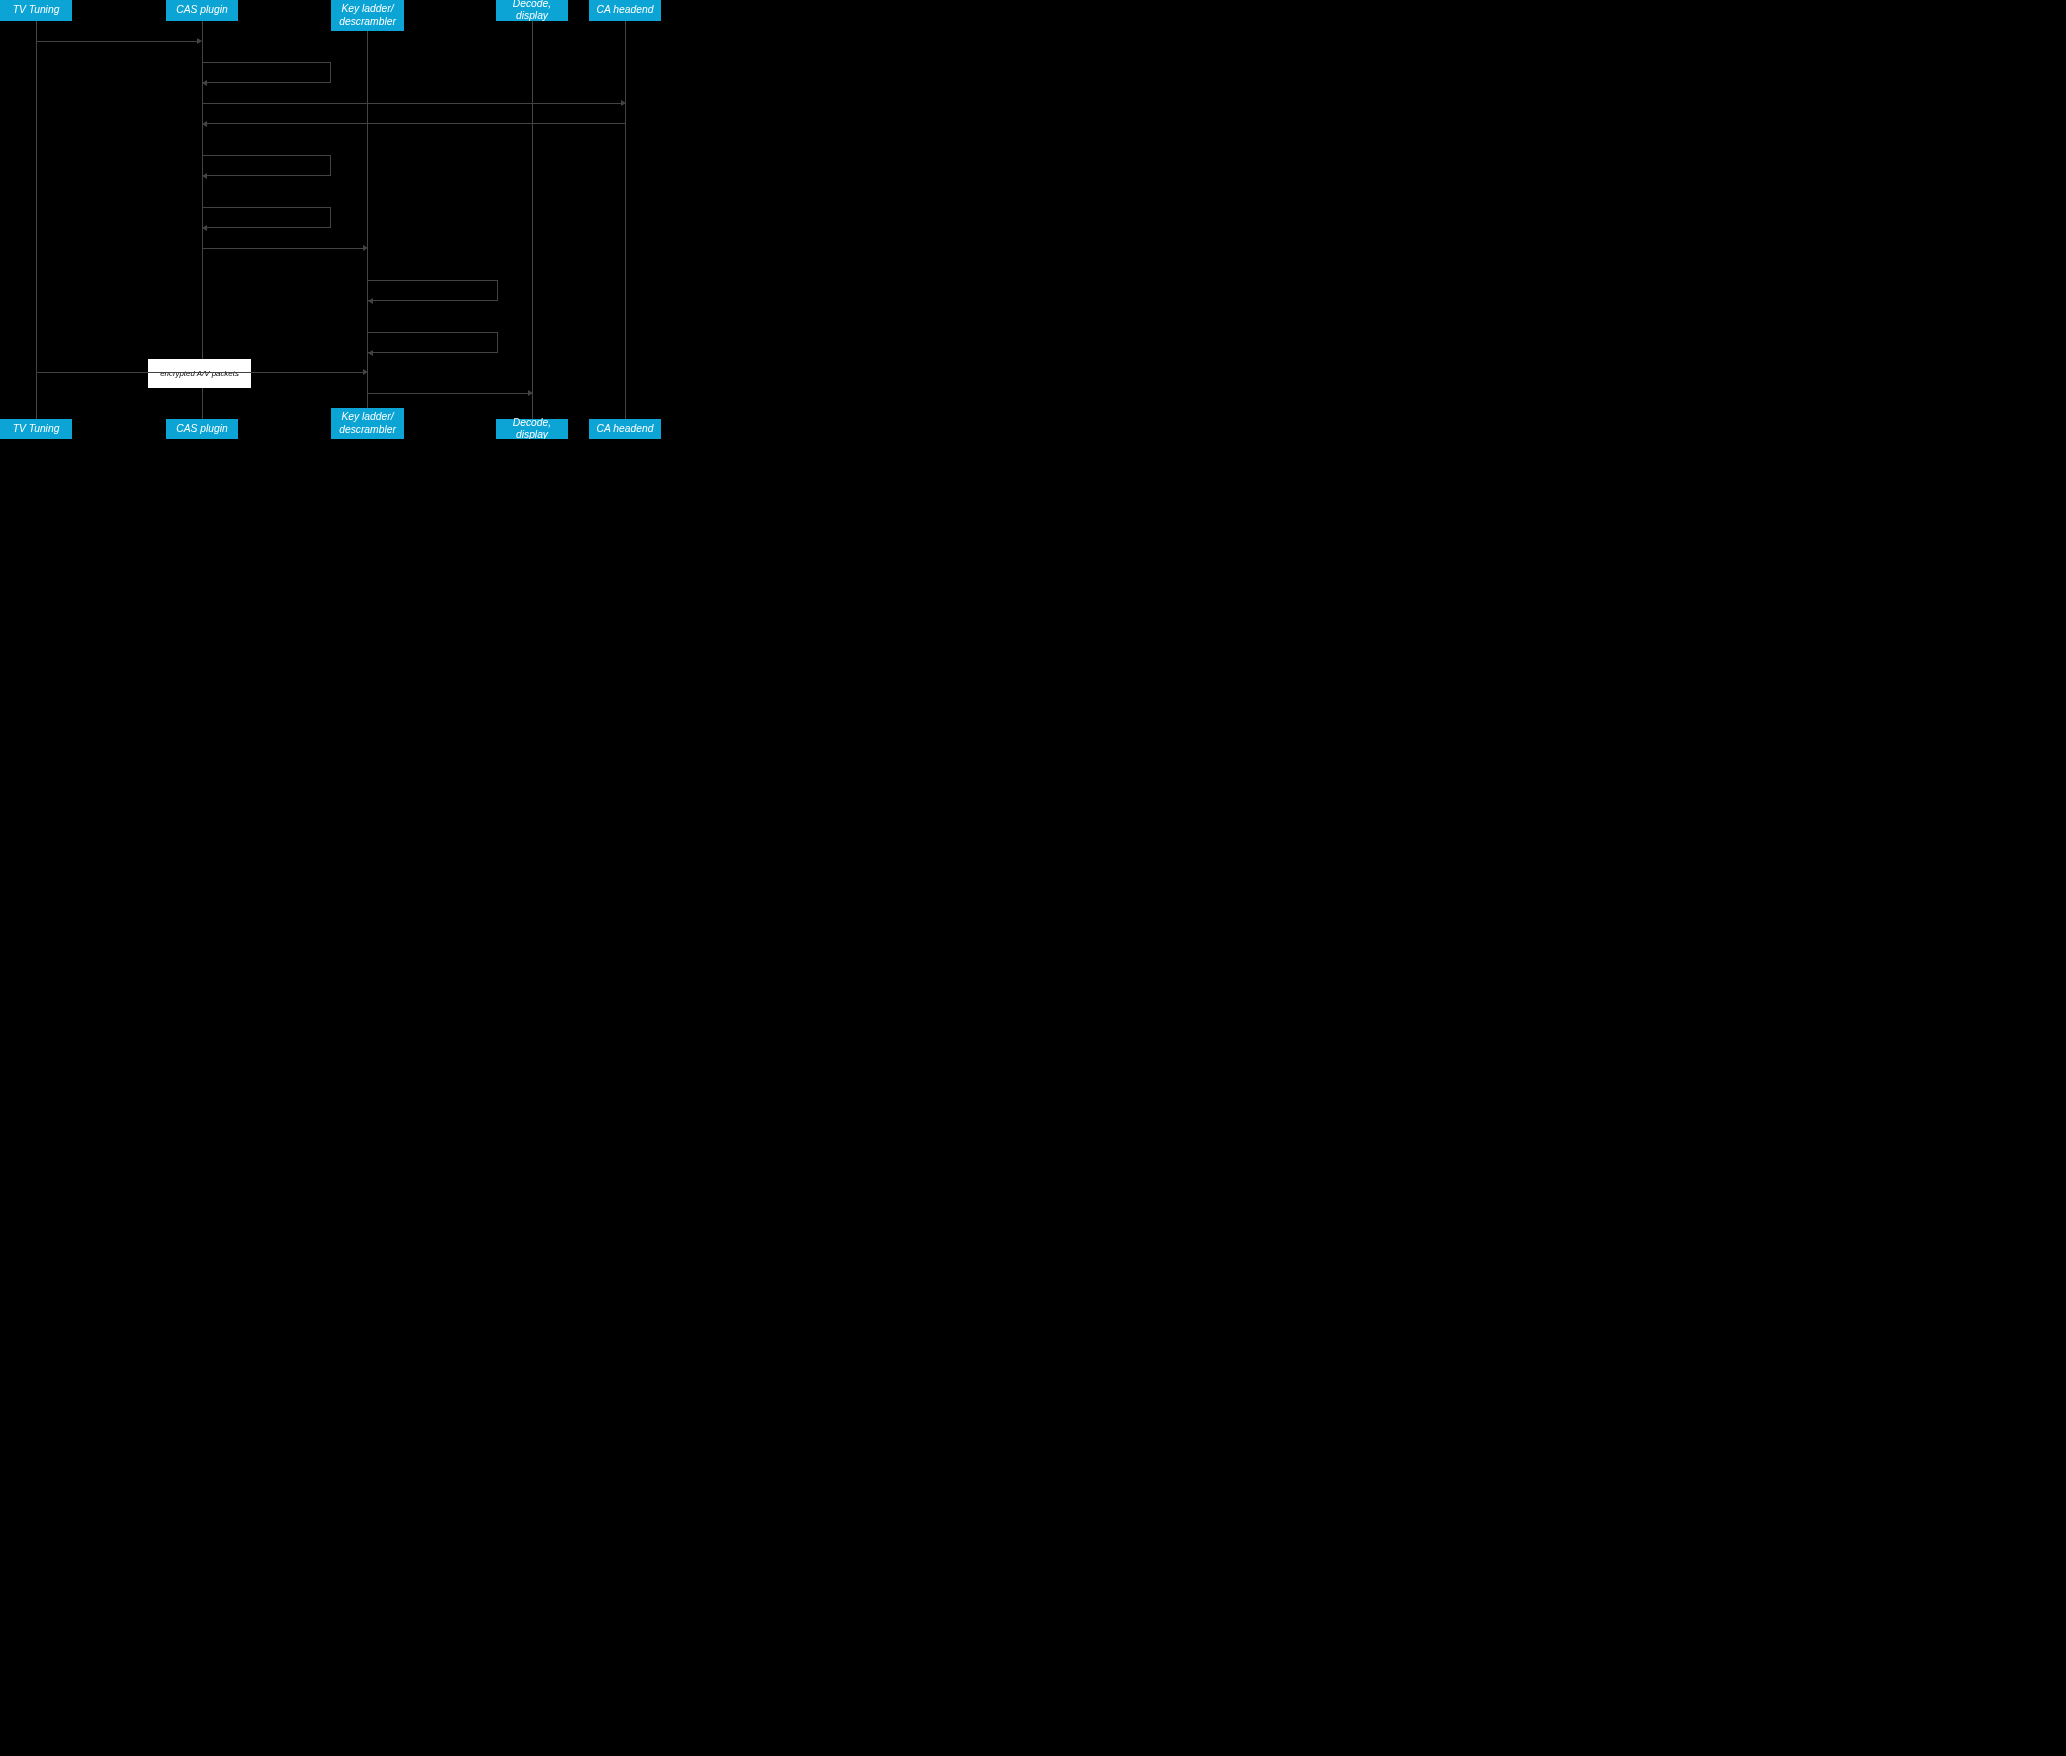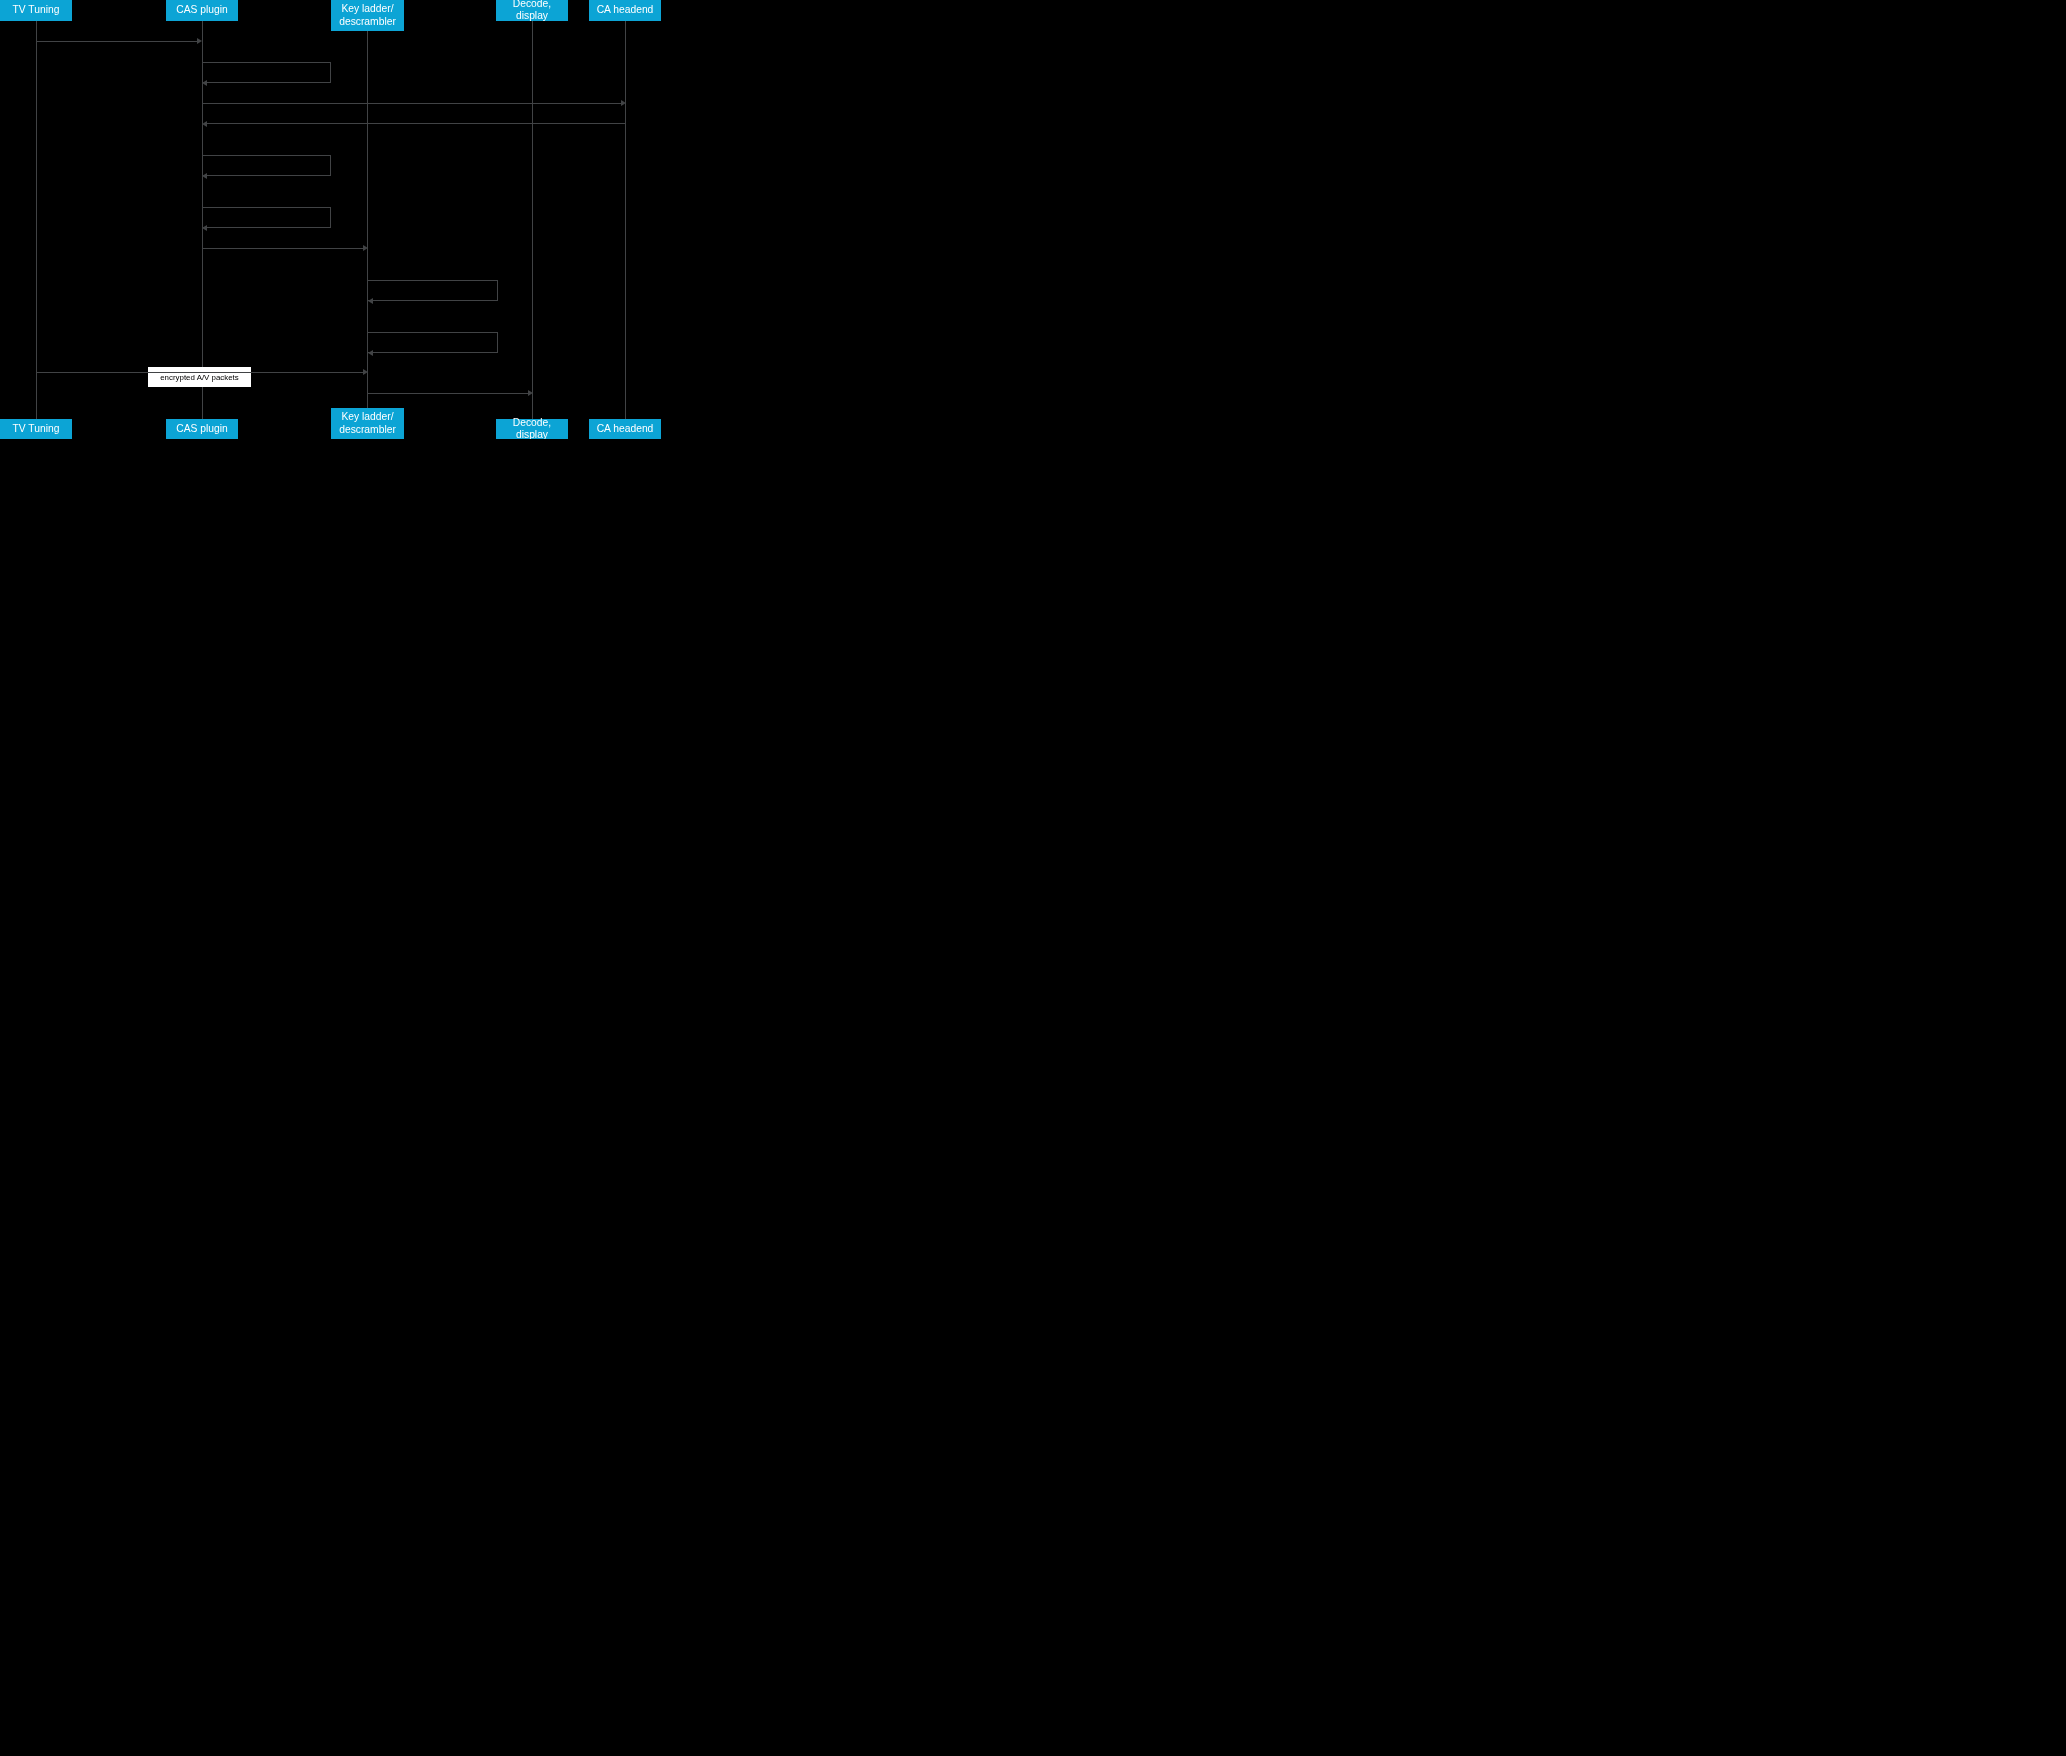--- a/index.html
+++ b/index.html
@@ -10,20 +10,21 @@
     --label-bg:#ffffff;
     --label-fg:#000000;
   }
   html,body{margin:0;padding:0;background:var(--bg);}
   #canvas{
     position:relative;
     width:666px;height:439px;
     background:var(--bg);
     font-family:"Liberation Sans", sans-serif;
     overflow:hidden;
+    font-style:italic;
   }
   .actor{
     position:absolute;
     background:var(--actor-bg);
     color:var(--actor-fg);
     display:flex;align-items:center;justify-content:center;
     text-align:center;
     font-size:10.3px;
     line-height:1.18;
     white-space:pre-line;
@@ -110,21 +111,21 @@
   <div class="arrow-r" style="left:363px;top:245px;"></div>
 
   <div class="loop" style="left:368px;top:280px;width:130px;height:20.7px;">
     <div class="arrow-l"></div>
   </div>
 
   <div class="loop" style="left:368px;top:332px;width:130px;height:20.7px;">
     <div class="arrow-l"></div>
   </div>
 
-  <div class="msg-label" style="left:148px;top:359px;width:103px;height:20px;margin-top:8px;">encrypted A/V packets</div>
+  <div class="msg-label" style="left:148px;top:359px;width:103px;height:29px;">encrypted A/V packets</div>
   <div class="msg-line" style="left:37px;top:372px;width:326px;"></div>
   <div class="arrow-r" style="left:363px;top:369px;"></div>
 
   <div class="msg-line" style="left:368px;top:393px;width:160px;"></div>
   <div class="arrow-r" style="left:528px;top:390px;"></div>
 
   <div class="actor" style="left:0;top:419px;width:72px;height:20.7px;">TV Tuning</div>
   <div class="actor" style="left:166px;top:419px;width:72px;height:20.7px;">CAS plugin</div>
   <div class="actor" style="left:331px;top:408px;width:73px;height:31px;">Key ladder/
 descrambler</div>

